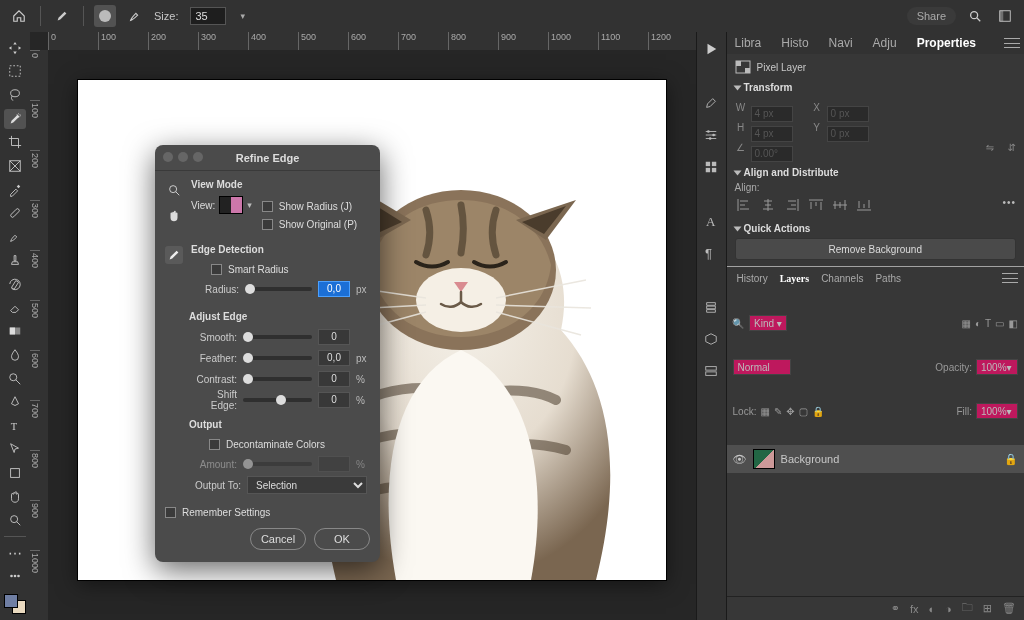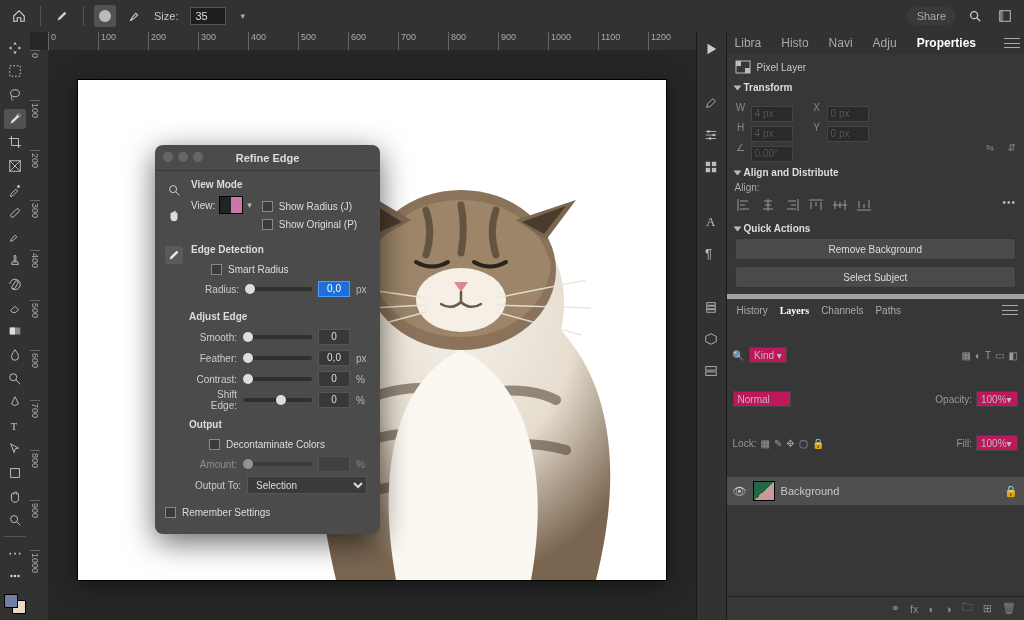--- a/index.html
+++ b/index.html
@@ -77,27 +77,27 @@
   .dlg .btn{min-width:56px;height:22px;border:1px solid #888;border-radius:11px;background:transparent;color:#ddd;font-size:11px;display:flex;align-items:center;justify-content:center;}
   .dlg .sec.inset{padding-left:24px;}
   .dlg .brush{width:18px;height:18px;border-radius:3px;background:#5a5a5a;display:flex;align-items:center;justify-content:center;}
   .rstrip{width:30px;background:var(--bg2);display:flex;flex-direction:column;align-items:center;padding:6px 0;gap:10px;border-left:1px solid #1a1a1a;}
   .rstrip .ri{width:22px;height:22px;display:flex;align-items:center;justify-content:center;color:#bbb;}
   .rightwrap{display:flex;}
   .panels{flex:1;display:flex;flex-direction:column;overflow:hidden;border-left:1px solid #1a1a1a;}
   .tabs{display:flex;gap:12px;align-items:center;height:22px;padding:0 4px;font-size:12px;color:#aaa;background:var(--bg2);}
   .tabs .tab{padding:0 4px;white-space:nowrap;overflow:hidden;}
   .tabs .tab.sel{color:#fff;font-weight:bold;}
-  .panel{background:var(--panel);padding:6px 8px;font-size:10px;border-bottom:5px solid #a3a3a3;}
+  .panel{background:var(--panel);padding:6px 8px;font-size:10px;border-bottom:1px solid #a3a3a3;}
   .panel .ph{font-weight:bold;margin-bottom:4px;color:#ddd;display:flex;align-items:center;gap:4px;}
   .panel .ph::before{content:"";width:0;height:0;border-top:4px solid transparent;border-bottom:4px solid transparent;border-left:5px solid #bbb;transform:rotate(90deg);}
   .frow{display:flex;align-items:center;gap:4px;height:20px;color:#888}
   .frow .fl{width:12px;text-align:center;}
   .frow .fv{width:42px;height:16px;background:#2a2a2a;border:1px solid #444;color:#555;font-size:10px;line-height:14px;padding:0 3px;margin-top:14px;}
-  .qa{display:flex;flex-direction:column;gap:6px;margin-top:0;}
+  .qa{display:flex;flex-direction:column;margin-top:0;}
   .qa .qbtn{height:22px;background:#4a4a4a;border:1px solid #333;border-radius:3px;display:flex;align-items:center;justify-content:center;color:#ddd;font-size:10px;}
   .alignrow{display:flex;gap:6px;flex-wrap:wrap;margin-top:4px;}
   .alignrow .ai{width:18px;height:16px;display:flex;align-items:center;justify-content:center;color:#999;}
   .dots{margin-left:auto;color:#bbb;letter-spacing:1px;}
 
   
   .layersbox{flex:1;display:flex;flex-direction:column;background:var(--panel);gap:24px;}
   .ltabs{display:flex;height:22px;align-items:center;font-size:10px;color:#aaa;gap:4px;padding:0 6px;}
   .ltabs .tab{padding:0 4px;}
   .ltabs .tab.sel{color:#fff;font-weight:bold;font-family:Liberation Serif, serif;}
@@ -501,20 +501,24 @@
             </div>
           <div class="row">
               <span class="lbl" style="width:52px">Output To:</span>
               <select><option>Selection</option></select>
             </div>
         </div>
         <div class="chkrow">
             <div class="chk"></div>
             <span>Remember Settings</span>
           </div>
+        <div class="btns">
+          <div class="btn">Cancel</div>
+          <div class="btn">OK</div>
+        </div>
       </div>
     </div>
   </div>
 
   <div class="rightwrap">
     <div class="rstrip">
       <div class="ri">
           <svg class="ico" viewBox="0 0 16 16">
             <path d="M4 2l10 6-10 6z" fill="#ccc"></path>
           </svg>
@@ -646,21 +650,20 @@
                 <path d="M0 11h14M2 2v7M7 5v4M12 1v8" stroke="#999"></path>
               </svg>
             </div>
           <span class="dots">•••</span>
         </div>
 
         <div style="height:10px"></div>
         <div class="ph">Quick Actions</div>
         <div class="qa">
           <div class="qbtn">Remove Background</div>
-          <div class="qbtn">Select Subject</div>
         </div>
       </div>
 
       <div class="layersbox">
         <div class="ltabs">
           <div class="tab">History</div>
           <div class="tab sel">Layers</div>
           <div class="tab">Channels</div>
           <div class="tab">Paths</div>
           <div style="flex:1"></div>

